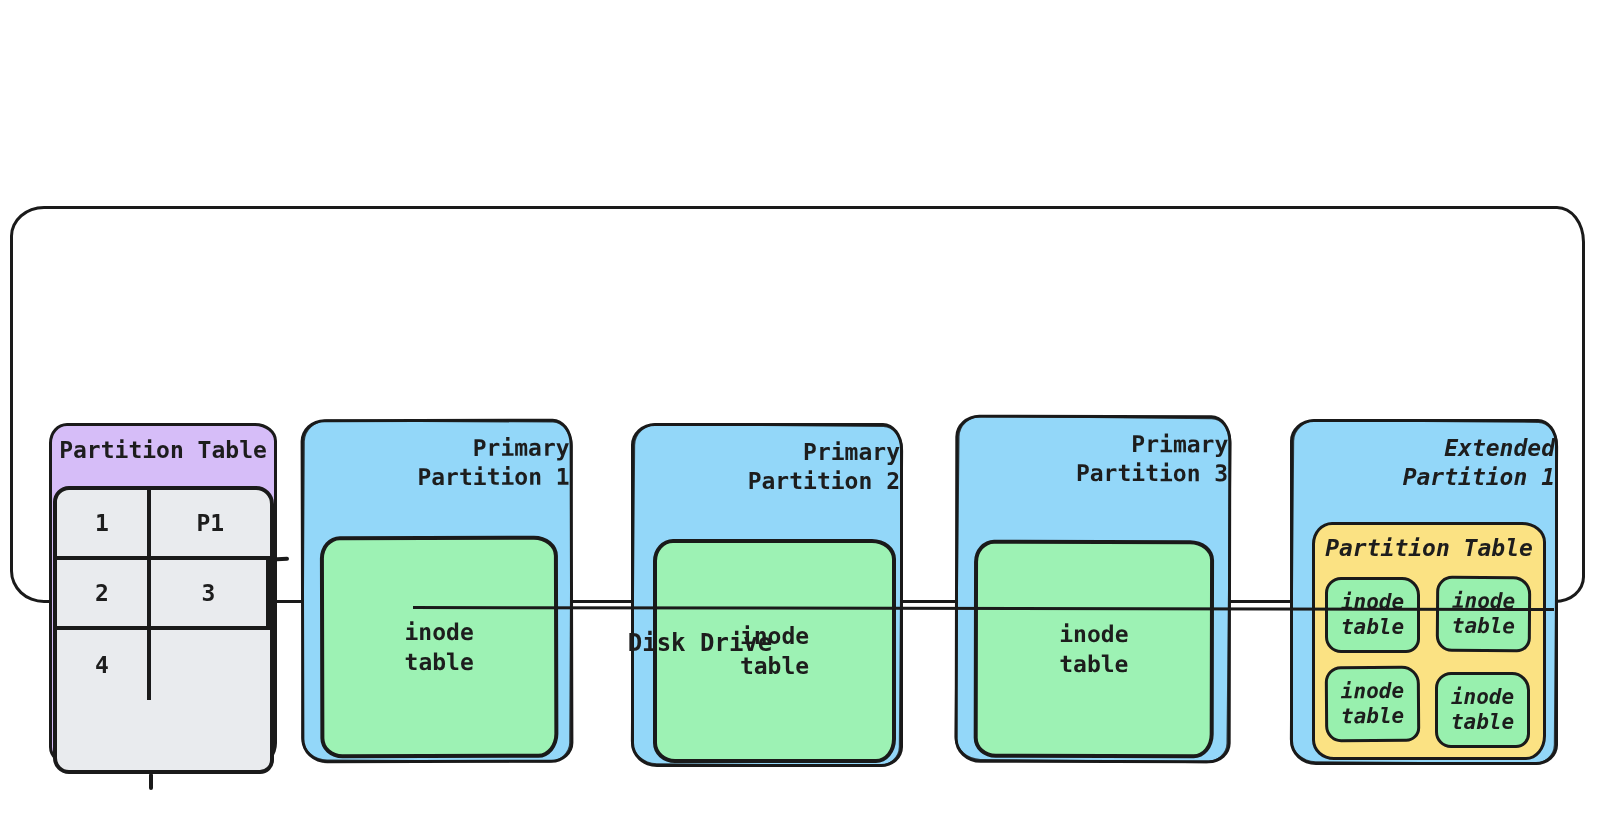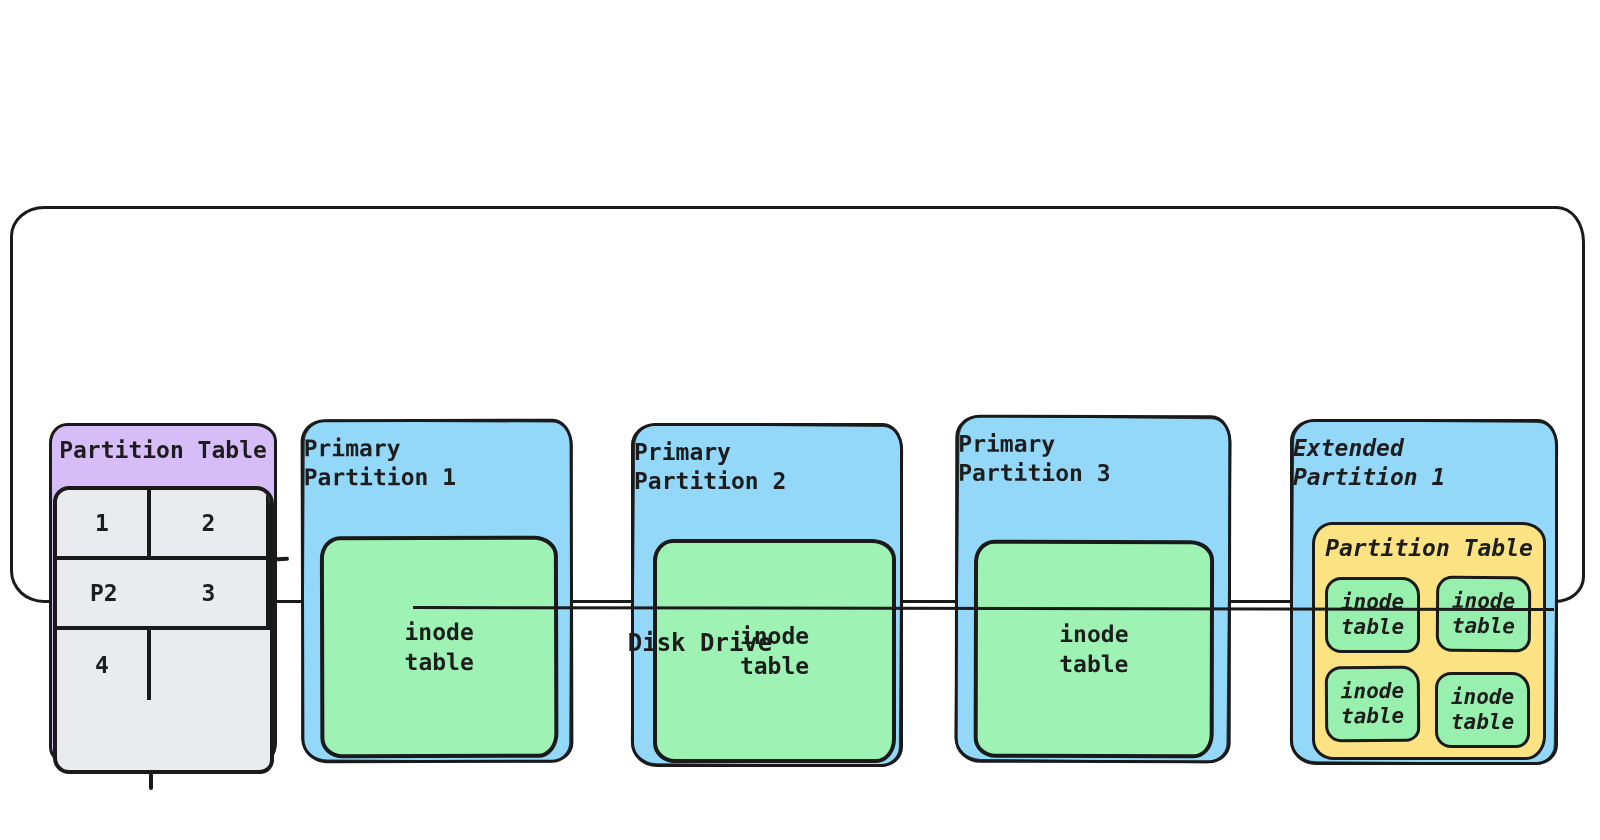--- a/index.html
+++ b/index.html
@@ -39,21 +39,21 @@
   .pt-cell { display:flex; align-items:center; justify-content:center; font-size:23px; }
   .pt-cell.c0 { border-right:4px solid #1a1a1a; }
   .pt-cell.rb { border-bottom:4px solid #1a1a1a; }
   .pt-tail { position:absolute; left:97px; top:347px; width:4px; height:17px;
              background:#1a1a1a; border-radius:2px; }
   .pt-overshoot { position:absolute; left:223px; top:131px; width:14px; height:4px;
                   background:#1a1a1a; border-radius:2px; transform:rotate(-2deg); }
 
   
   .pp { background:#93d7f9; border-radius:24px 20px 22px 26px / 22px 26px 20px 24px; }
-  .pp-title { position:absolute; top:12px; left:0; right:0; text-align:left;
+  .pp-title { position:absolute; top:12px; left:0; right:0; text-align:right;
               font-size:23px; line-height:29px; white-space:pre-line; }
   .inode {
     position:absolute; background:#9df2b4; border:4px solid #1a1a1a; box-sizing:border-box;
     border-radius:20px 24px 20px 22px / 22px 20px 24px 20px;
     display:flex; align-items:center; justify-content:center; text-align:center;
     font-size:23px; line-height:30px; white-space:pre-line;
   }
   .pp1 { left:288px; top:210px; width:272px; height:344px; transform:rotate(-0.15deg); }
   .pp1 .inode { left:16px; top:114px; width:238px; height:222px; }
   .pp2 { left:618px; top:214px; width:272px; height:344px; }
@@ -86,22 +86,22 @@
 <body>
 
 <div class="canvas">
 
   <div class="box disk">
 
     <div class="box pt">
       <div class="pt-title">Partition Table</div>
       <div class="pt-table">
         <div class="pt-cell c0 rb">1</div>
+        <div class="pt-cell rb">P1</div>
         <div class="pt-cell c0 rb">2</div>
-        <div class="pt-cell rb">P2</div>
         <div class="pt-cell c0 rb">3</div>
         <div class="pt-cell c0">4</div>
       </div>
       <div class="pt-tail"></div>
       <div class="pt-overshoot"></div>
     </div>
 
     <div class="box pp pp1 sketch2">
       <div class="pp-title">Primary
 Partition 1</div>

